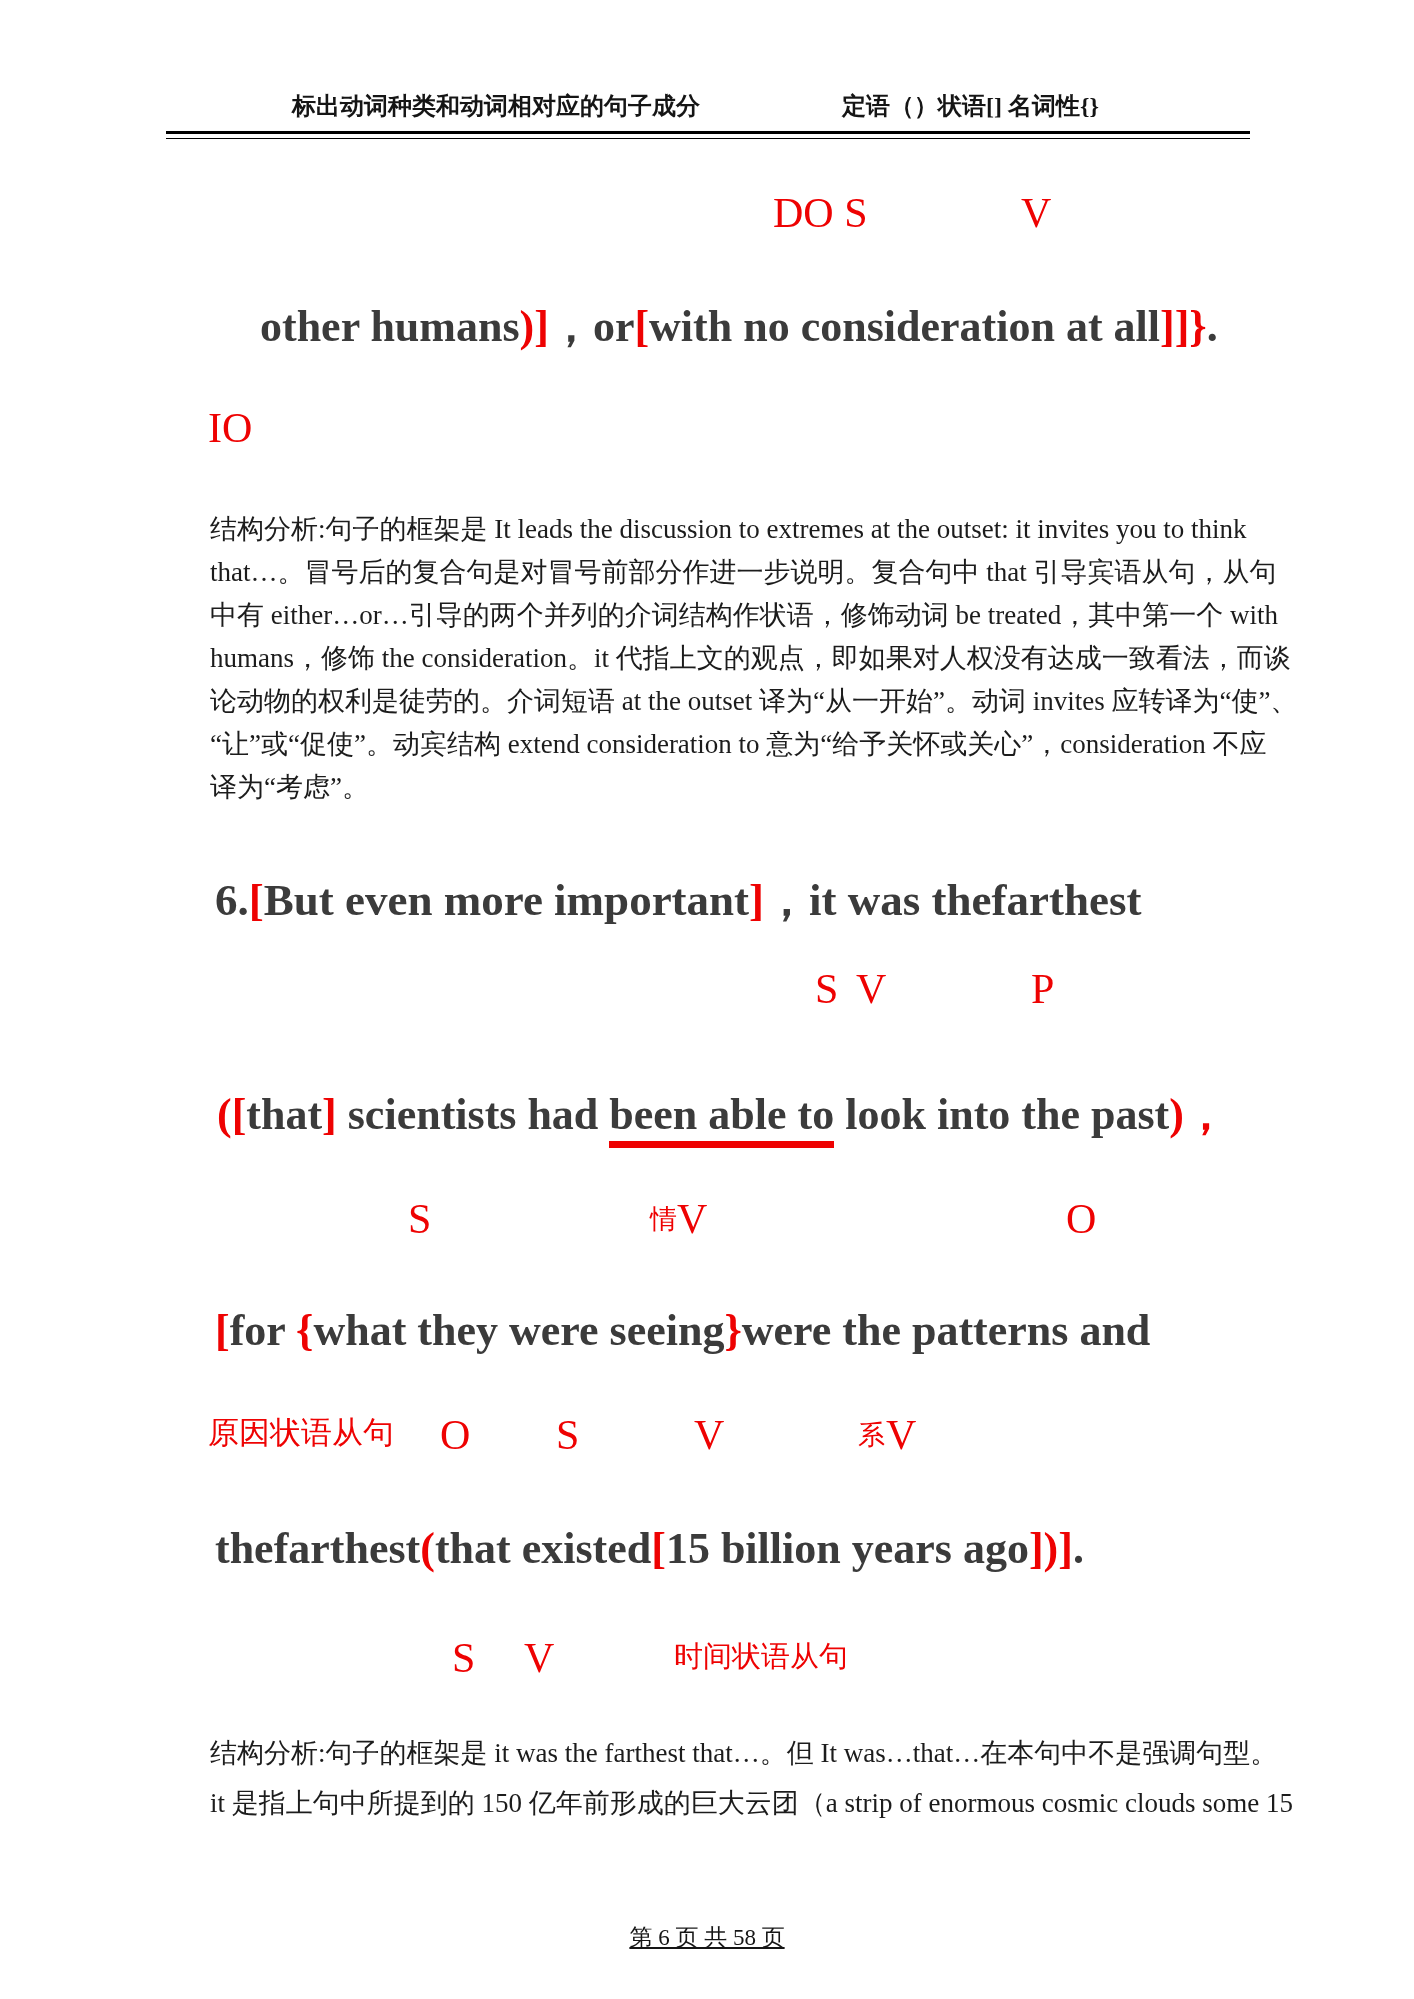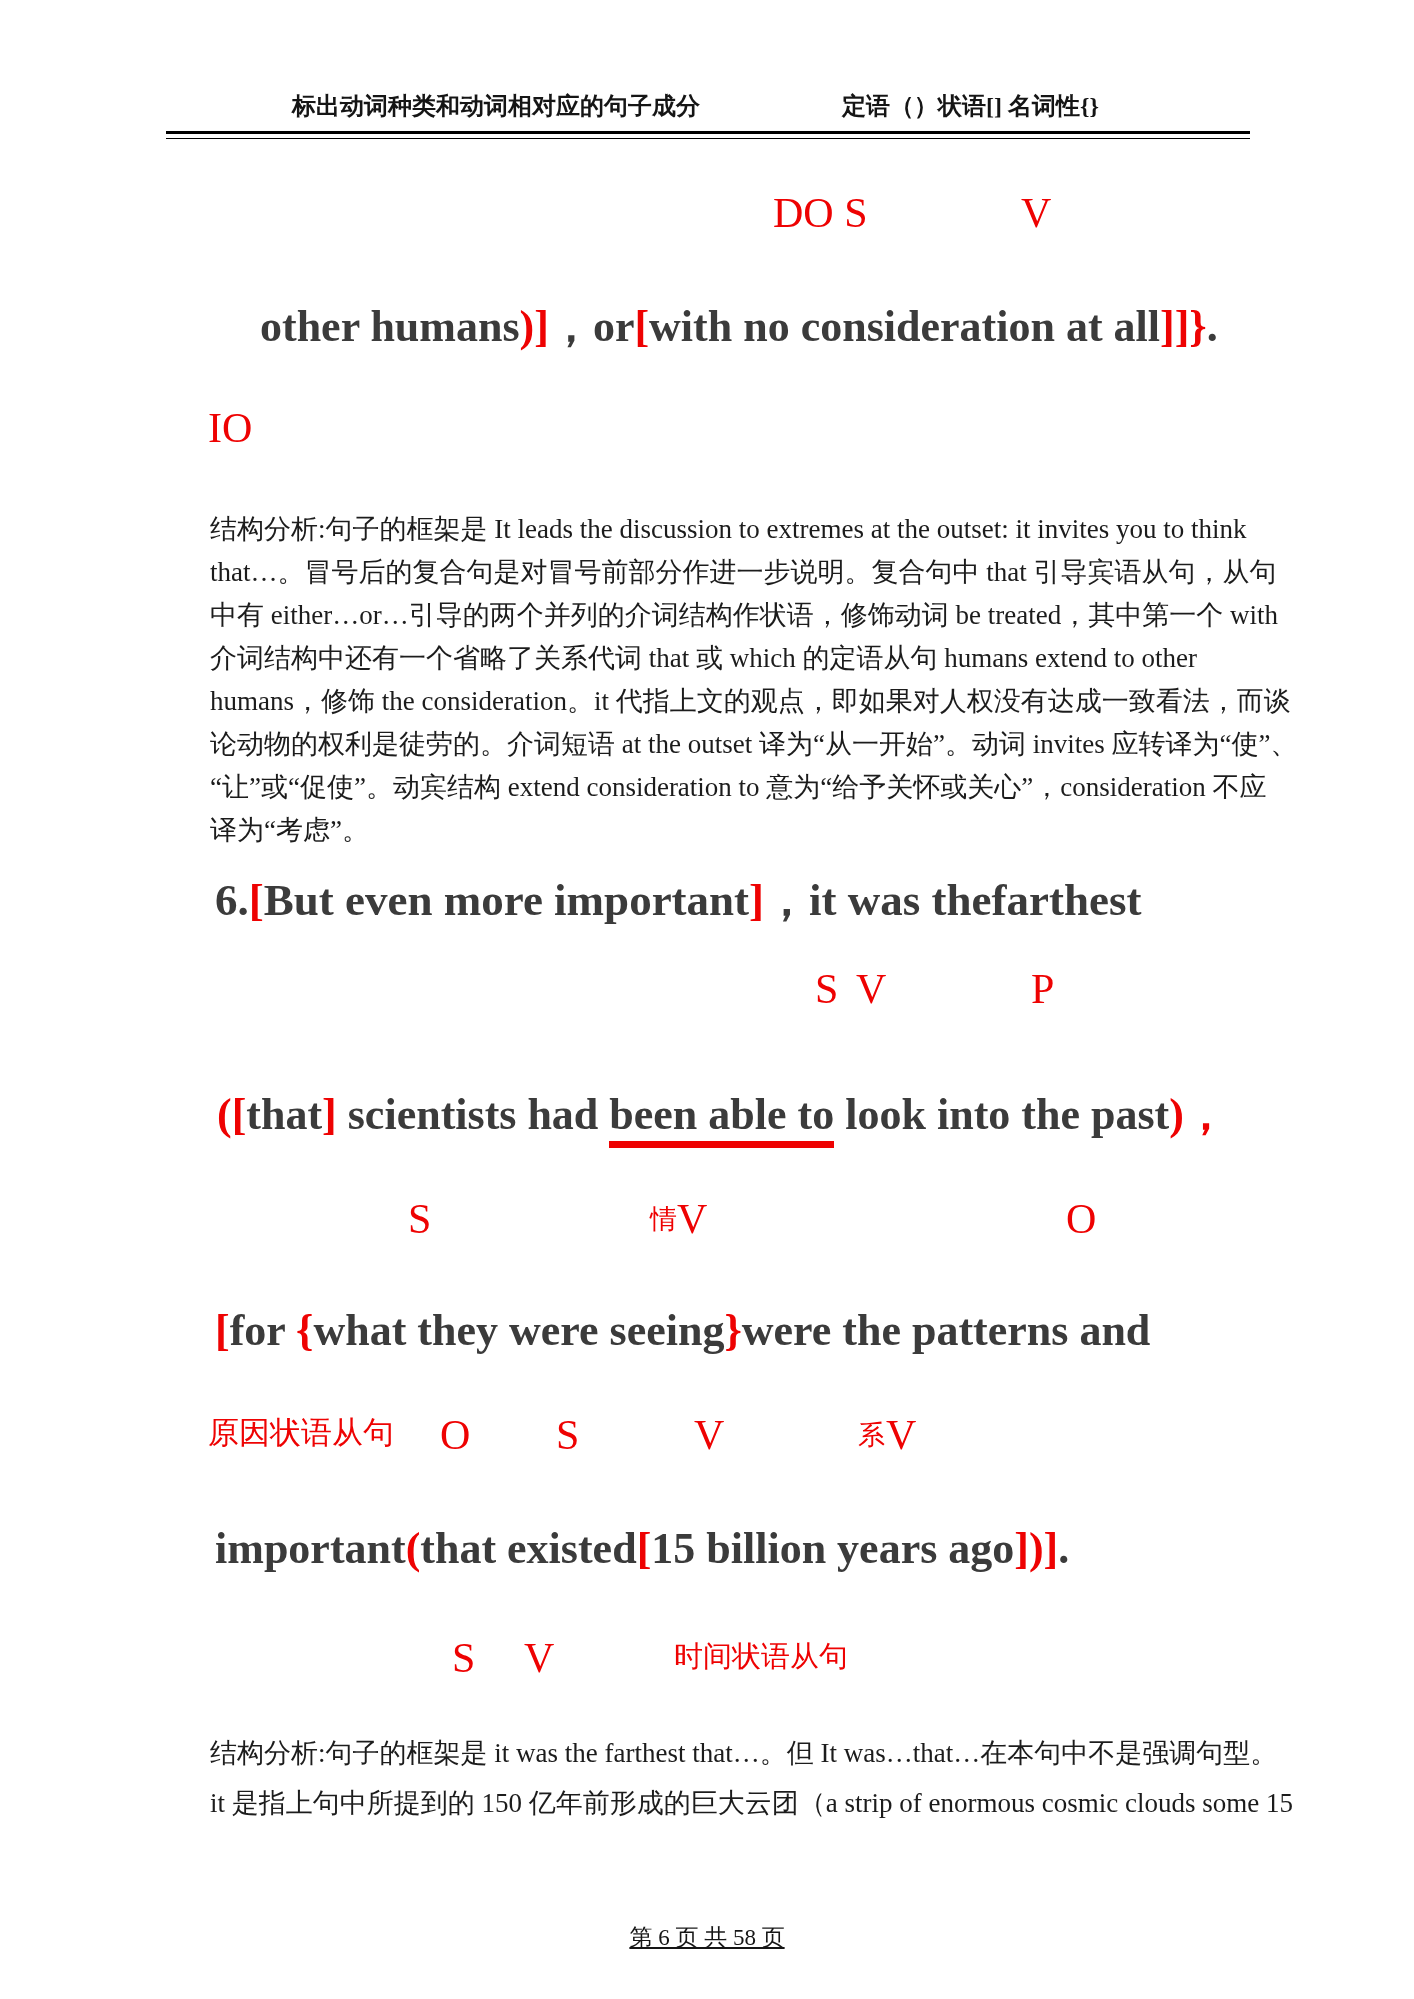--- a/index.html
+++ b/index.html
@@ -53,21 +53,20 @@
   <div class="abs sent" style="left:215px;top:297px;margin-left:45px;">
     <span>other humans</span><span class="r">)]</span><span>，</span><span>or</span><span class="r">[</span><span>with no consideration at all</span><span class="r">]]}</span><span>.</span>
   </div>
 
   <div class="abs ann" style="left:208px;top:405px;">IO</div>
 
   <div class="abs para" style="left:210px;top:508px;width:1050px;">
     <div class="pline">结构分析:句子的框架是 It leads the discussion to extremes at the outset: it invites you to think</div>
     <div class="pline">that…。冒号后的复合句是对冒号前部分作进一步说明。复合句中 that 引导宾语从句，从句</div>
     <div class="pline">中有 either…or…引导的两个并列的介词结构作状语，修饰动词 be treated，其中第一个 with</div>
-    <div class="pline">介词结构中还有一个省略了关系代词 that 或 which 的定语从句 humans extend to other</div>
     <div class="pline">humans，修饰 the consideration。it 代指上文的观点，即如果对人权没有达成一致看法，而谈</div>
     <div class="pline">论动物的权利是徒劳的。介词短语 at the outset 译为“从一开始”。动词 invites 应转译为“使”、</div>
     <div class="pline">“让”或“促使”。动宾结构 extend consideration to 意为“给予关怀或关心”，consideration 不应</div>
     <div class="pline">译为“考虑”。</div>
   </div>
 
   <div class="abs sent" style="left:215px;top:870px;font-size:45px;">
     <span>6.</span><span class="r">[</span><span>But even more important</span><span class="r">]</span><span>，</span><span>it was thefarthest</span>
   </div>
 
@@ -95,21 +94,21 @@
   <div class="abs annrow" style="top:1412px;">
     <span class="ann cn" style="left:208px;font-family:Liberation Mono, monospace;">原因状语从句</span>
     <span class="ann" style="left:440px;">O</span>
     <span class="ann" style="left:556px;">S</span>
     <span class="ann" style="left:694px;">V</span>
     <span class="ann cn-sm" style="left:858px;">系</span>
     <span class="ann" style="left:886px;">V</span>
   </div>
 
   <div class="abs sent" style="left:215px;top:1523px;">
-    <span>important</span><span class="r">(</span><span>that existed</span><span class="r">[</span><span>15 billion years ago</span><span class="r">])]</span><span>.</span>
+    <span>thefarthest</span><span class="r">(</span><span>that existed</span><span class="r">[</span><span>15 billion years ago</span><span class="r">])]</span><span>.</span>
   </div>
 
   <div class="abs annrow" style="top:1635px;">
     <span class="ann" style="left:452px;">S</span>
     <span class="ann" style="left:524px;">V</span>
     <span class="ann cn" style="left:674px;font-size:29px;">时间状语从句</span>
   </div>
 
   <div class="abs para para2" style="left:210px;top:1728px;width:1050px;">
     <div class="pline">结构分析:句子的框架是 it was the farthest that…。但 It was…that…在本句中不是强调句型。</div>

